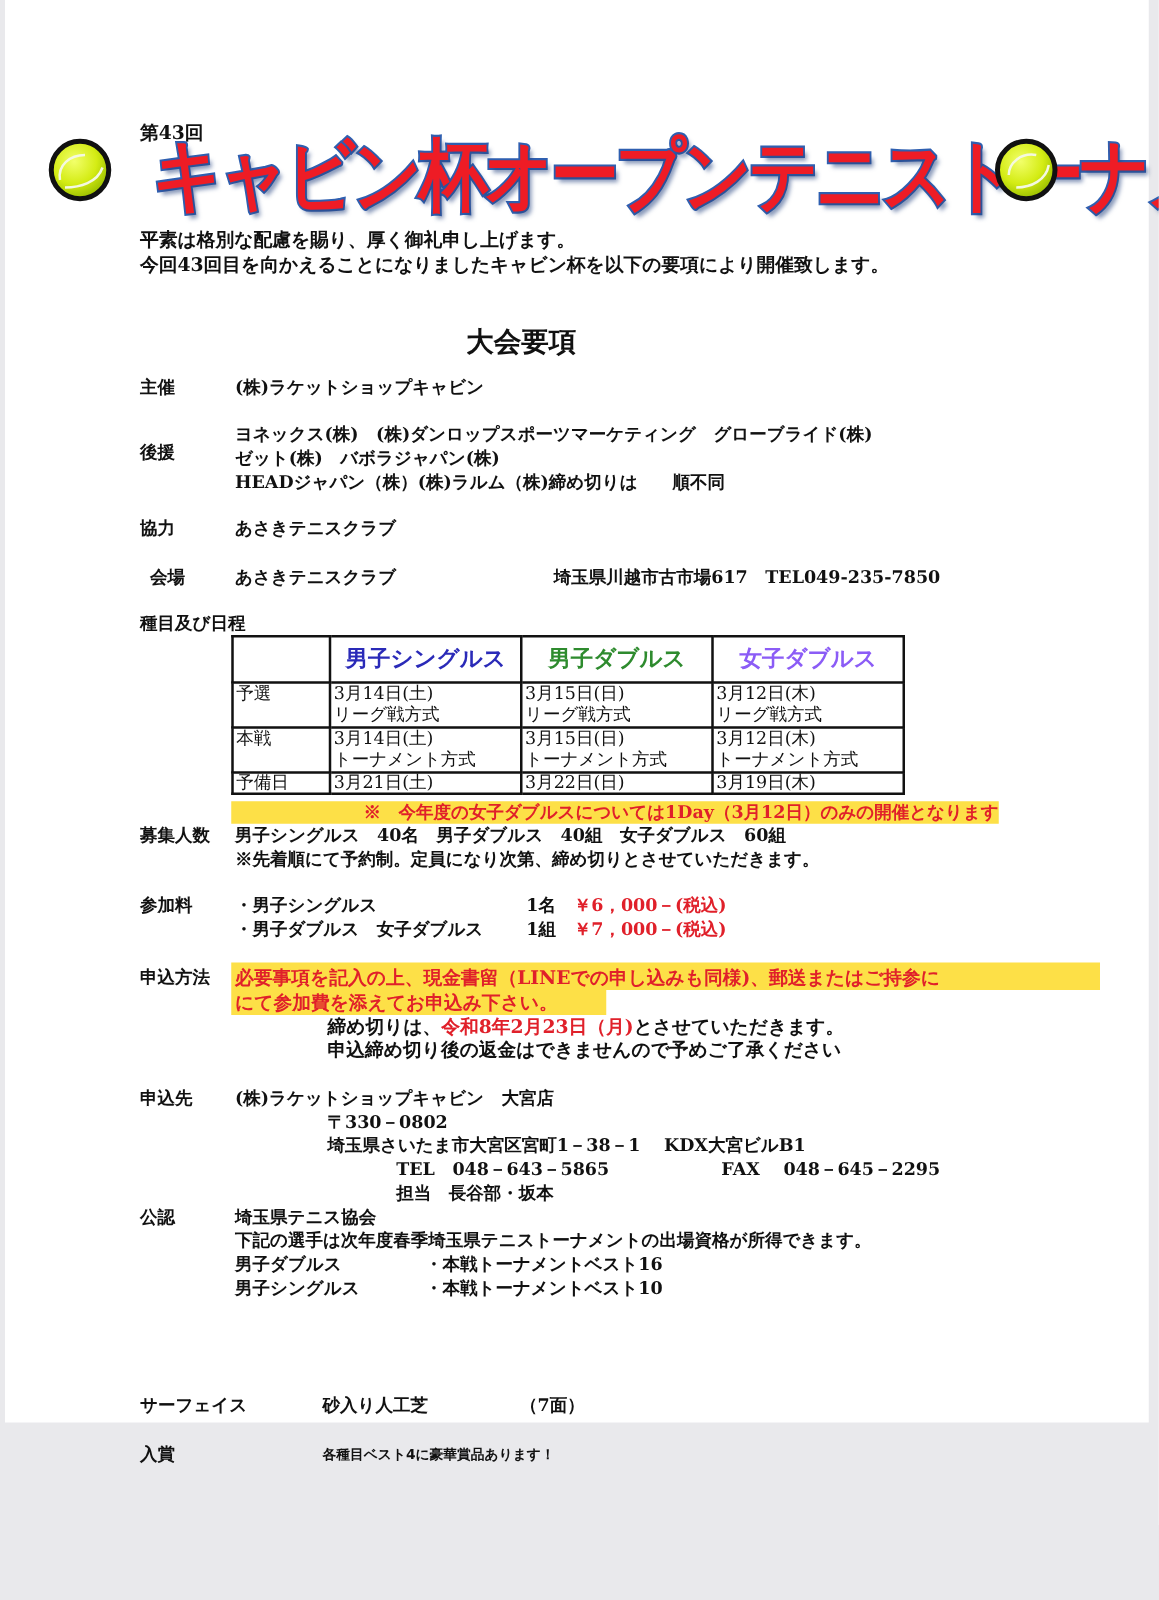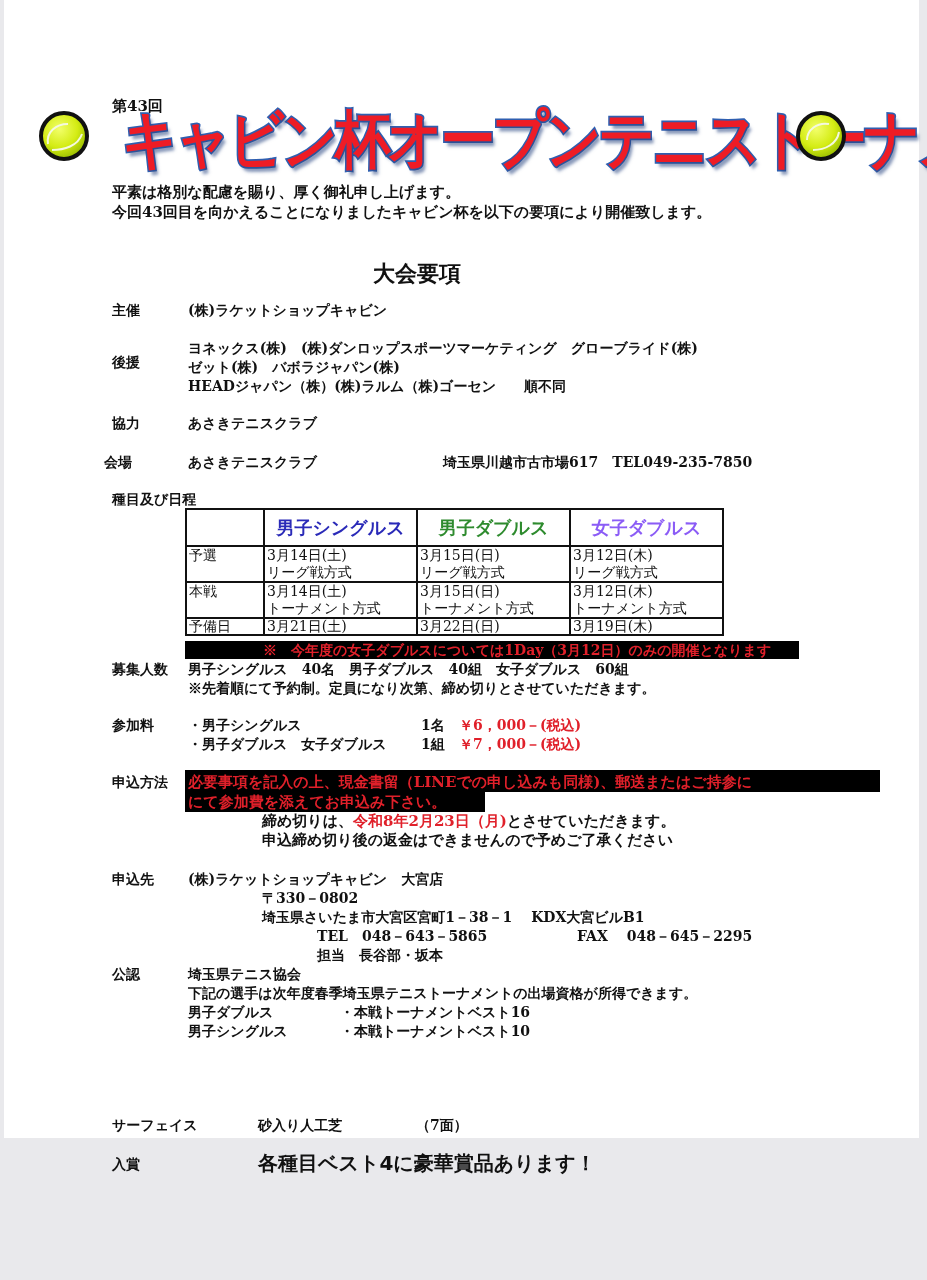--- a/index.html
+++ b/index.html
@@ -11,21 +11,21 @@
   }
   .page {
     position:absolute; left:4px; top:0; width:915px; height:1138px;
     background:#ffffff;
   }
   .abs { position:absolute; white-space:nowrap; }
   .t14 { font-size:14px; line-height:18px; }
   .t15 { font-size:15px; line-height:19px; }
   .bold { font-weight:bold; }
   .red { color:#e0202a; }
-  .hl { background:#000000; }
+  .hl { background:#fde047;text-align:right; }
 
   
   .edition { left:108px; top:97px; font-size:15px; font-weight:bold; }
   .title {
     left:118px; top:98px; font-family:"DejaVu Sans","Liberation Sans",sans-serif;
     font-size:55px; font-weight:bold; letter-spacing:-3px; color:#ee1c25;
     -webkit-text-stroke:3px #2f5fb0; paint-order:stroke fill;
     text-shadow:3px 4px 3px rgba(40,70,130,0.55);
     transform:scaleY(1.15); transform-origin:left top;
   }
@@ -87,26 +87,26 @@
   <div class="abs t15 bold" style="left:108px;top:203px;">今回43回目を向かえることになりましたキャビン杯を以下の要項により開催致します。</div>
 
   <div class="abs bold" style="left:369px;top:259px;font-size:22px;">大会要項</div>
 
   <div class="abs t14 bold" style="left:108px;top:301px;">主催</div>
   <div class="abs t14 bold" style="left:184px;top:301px;">(株)ラケットショップキャビン</div>
 
   <div class="abs t14 bold" style="left:108px;top:353px;">後援</div>
   <div class="abs t14 bold" style="left:184px;top:339px;">ヨネックス(株)　(株)ダンロップスポーツマーケティング　グローブライド(株)</div>
   <div class="abs t14 bold" style="left:184px;top:358px;">ゼット(株)　バボラジャパン(株)</div>
-  <div class="abs t14 bold" style="left:184px;top:377px;">HEADジャパン（株）(株)ラルム（株)ゴーセン　　順不同</div>
+  <div class="abs t14 bold" style="left:184px;top:377px;">HEADジャパン（株）(株)ラルム（株)締め切りは　　順不同</div>
 
   <div class="abs t14 bold" style="left:108px;top:414px;">協力</div>
   <div class="abs t14 bold" style="left:184px;top:414px;">あさきテニスクラブ</div>
 
-  <div class="abs t14 bold" style="left:100px;top:453px;">会場</div>
+  <div class="abs t14 bold" style="left:116px;top:453px;">会場</div>
   <div class="abs t14 bold" style="left:184px;top:453px;">あさきテニスクラブ</div>
   <div class="abs t14 bold" style="left:439px;top:453px;">埼玉県川越市古市場617　TEL049-235-7850</div>
 
   <div class="abs t14 bold" style="left:108px;top:490px;">種目及び日程</div>
 
   <table class="sched">
     <tbody>
         <tr class="hdr">
       <td class="rh"></td>
       <td class="c" style="color:#2a2ab8;">男子シングルス</td>
@@ -190,15 +190,15 @@
   <div class="abs t14 bold" style="left:184px;top:1003px;">男子ダブルス</div>
   <div class="abs t14 bold" style="left:336px;top:1003px;">・本戦トーナメントベスト16</div>
   <div class="abs t14 bold" style="left:184px;top:1022px;">男子シングルス</div>
   <div class="abs t14 bold" style="left:336px;top:1022px;">・本戦トーナメントベスト10</div>
 
   <div class="abs t14 bold" style="left:108px;top:1116px;">サーフェイス</div>
   <div class="abs t14 bold" style="left:254px;top:1116px;">砂入り人工芝</div>
   <div class="abs t14 bold" style="left:412px;top:1116px;">（7面）</div>
 
   <div class="abs t14 bold" style="left:108px;top:1155px;">入賞</div>
-  <div class="abs bold" style="left:254px;top:1154px;font-size:20px;line-height:19px;font-family:'DejaVu Sans','Liberation Sans',sans-serif;text-align:right;">各種目ベスト4に豪華賞品あります！</div>
+  <div class="abs bold" style="left:254px;top:1154px;font-size:11px;line-height:19px;font-family:'DejaVu Sans','Liberation Sans',sans-serif;text-align:right;">各種目ベスト4に豪華賞品あります！</div>
 
 </div>
 
 </body></html>

